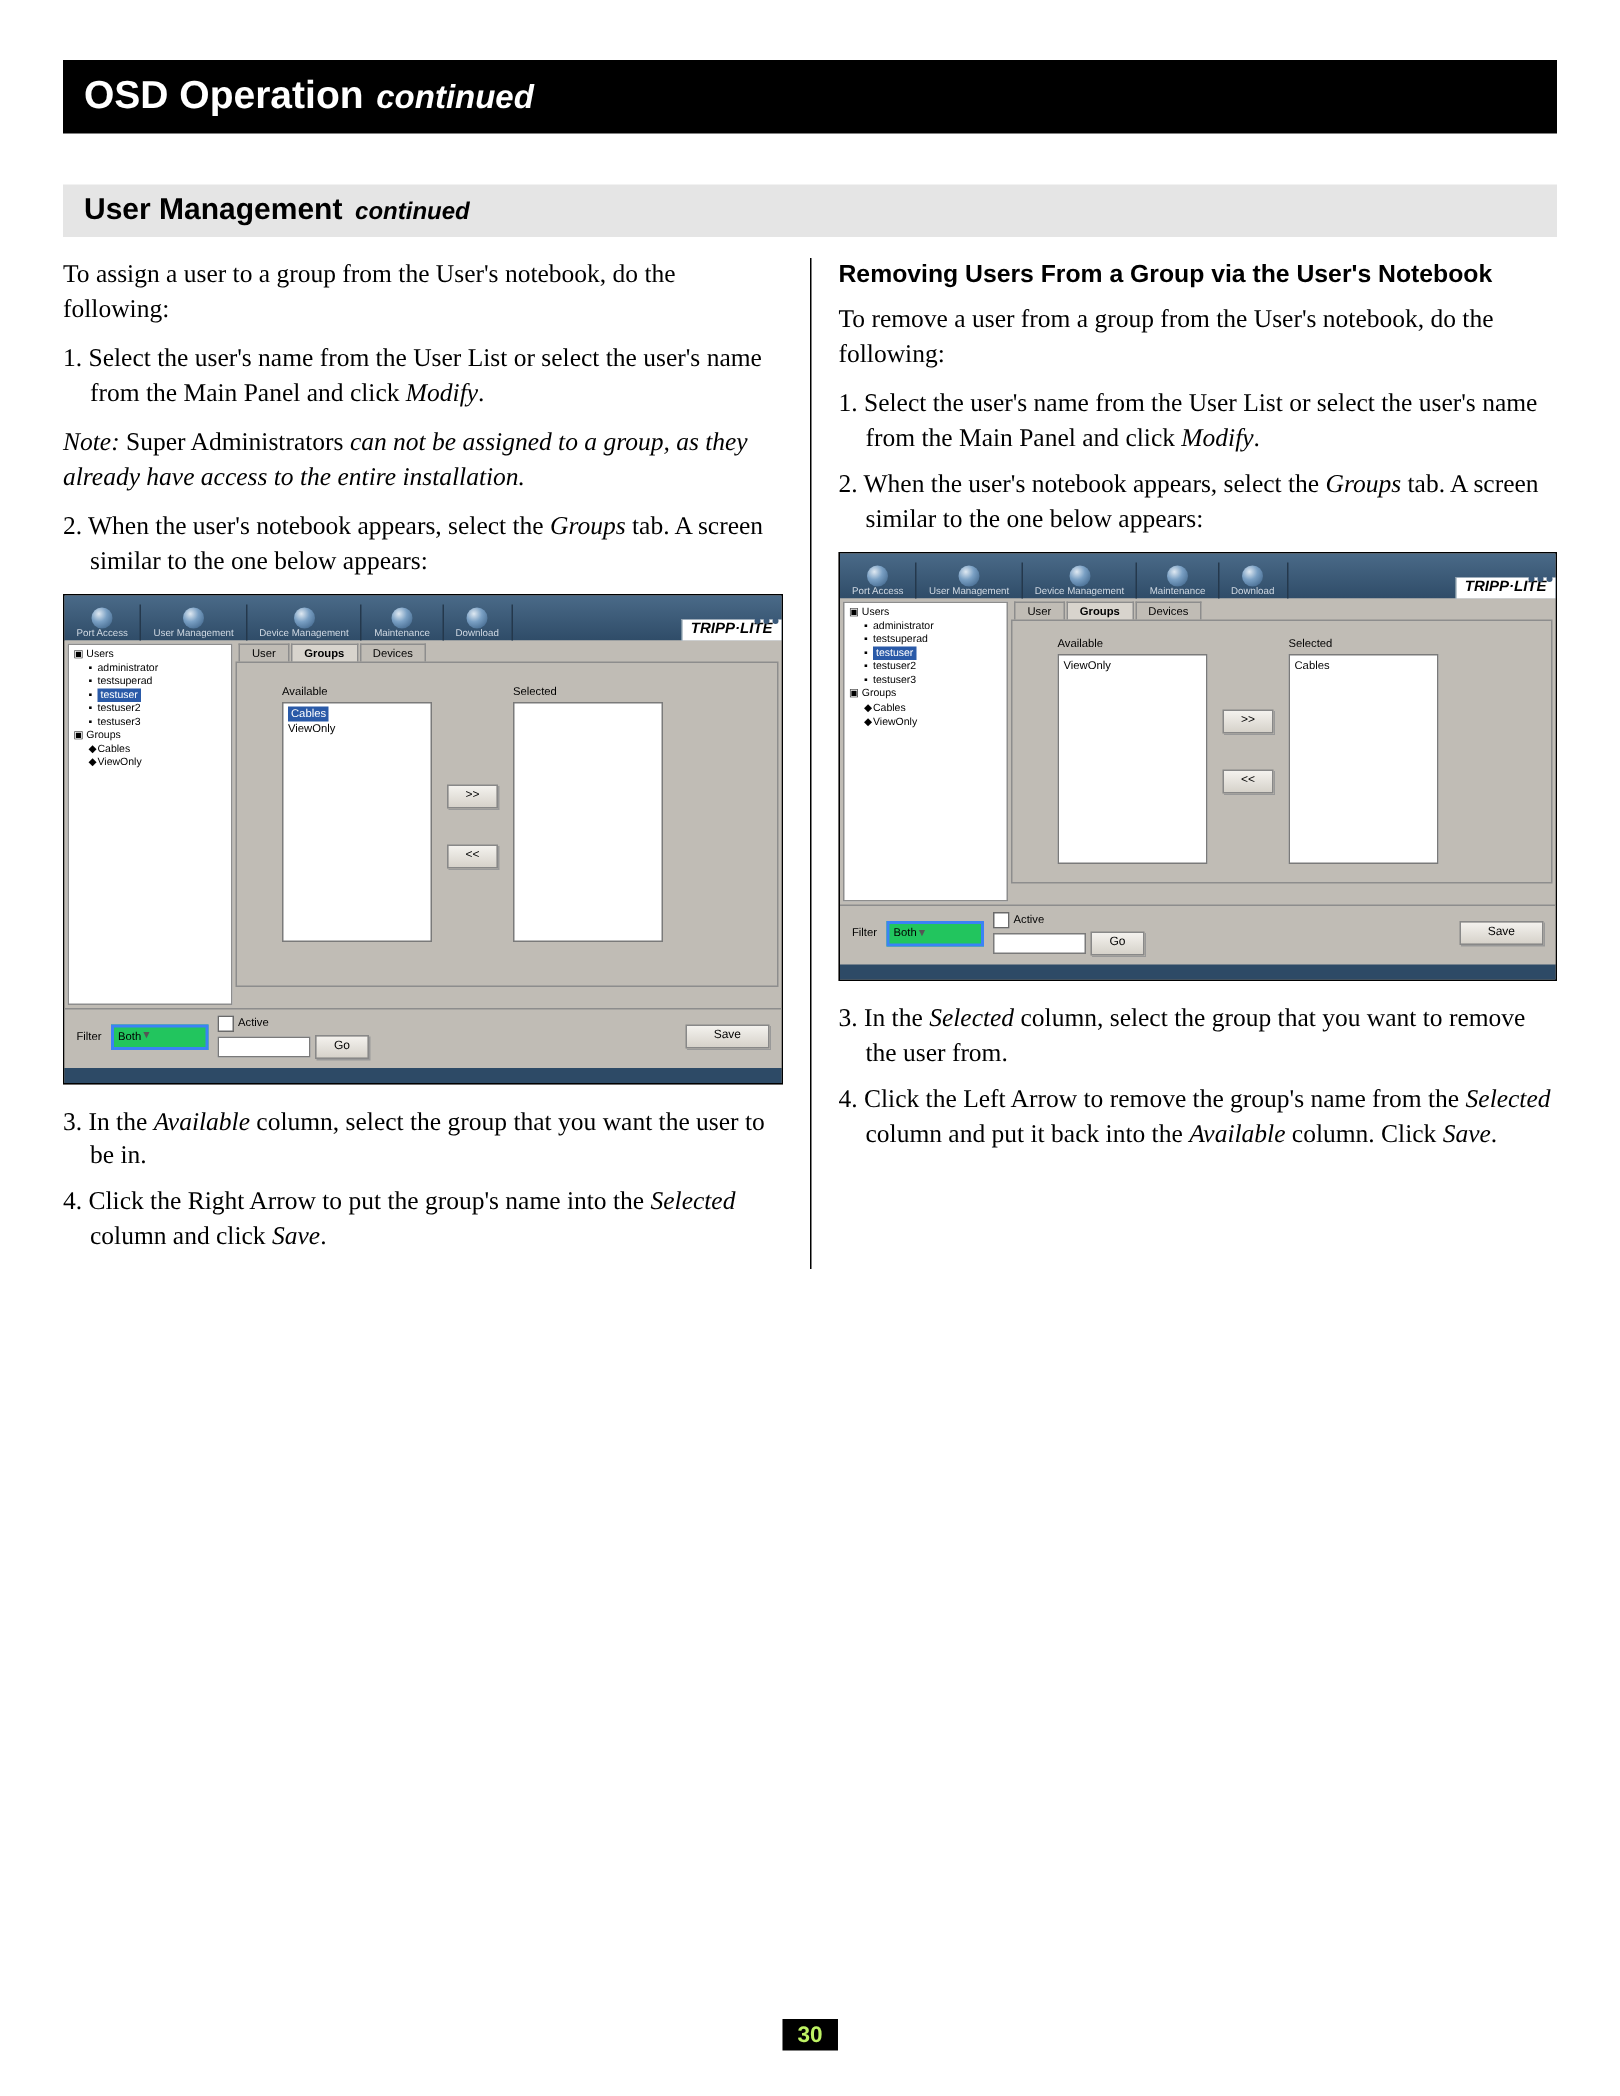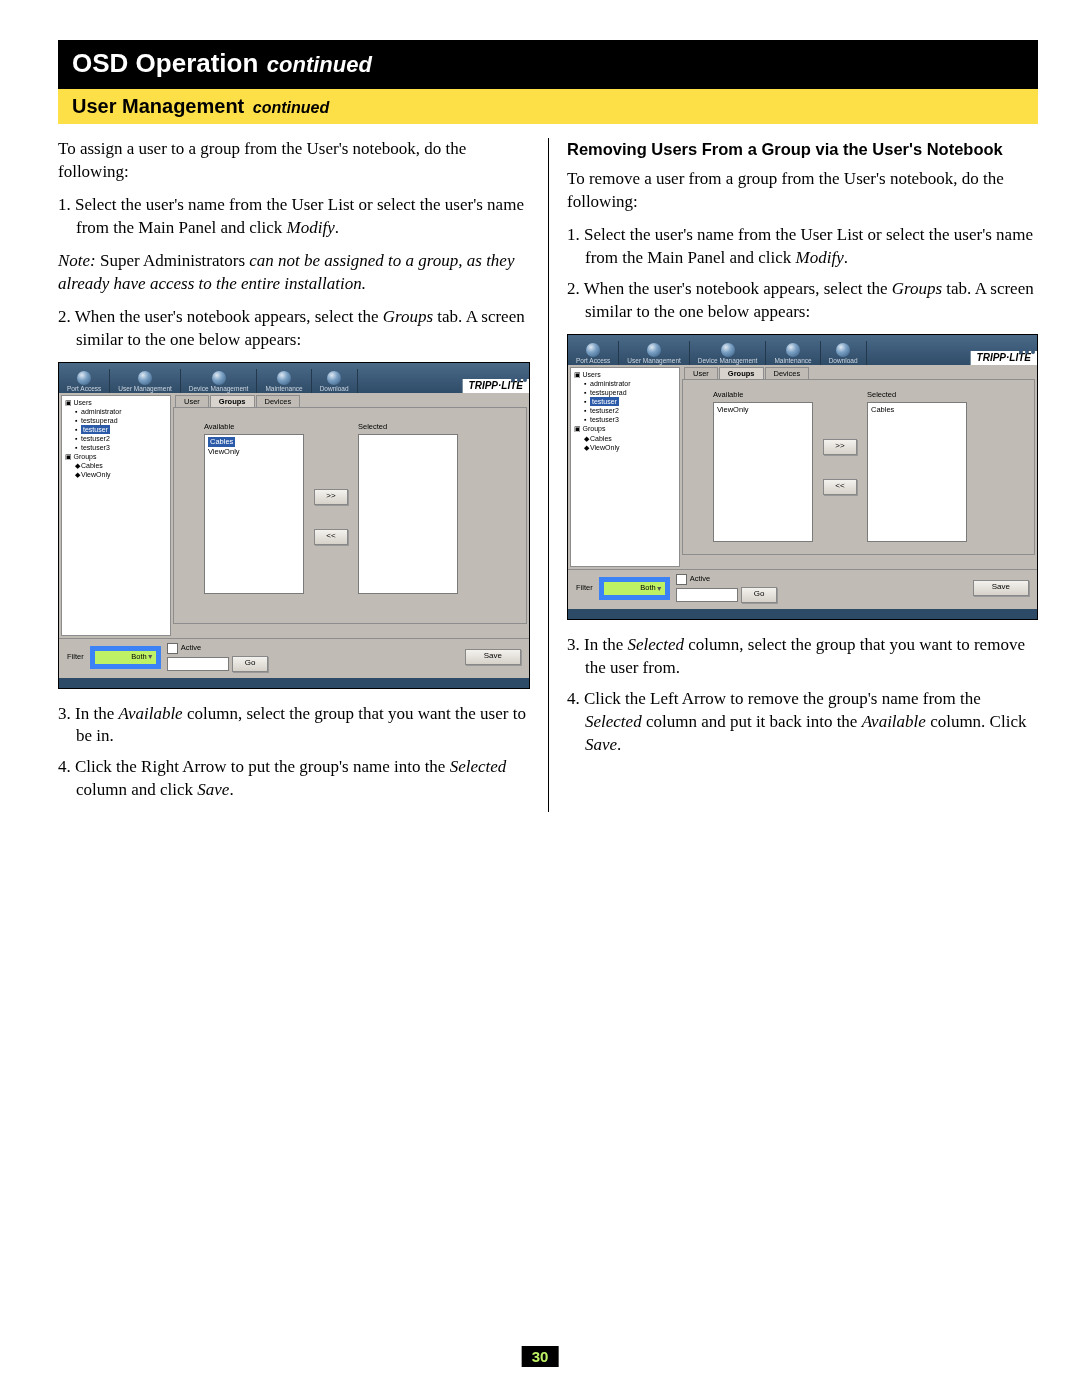--- a/index.html
+++ b/index.html
@@ -6,44 +6,45 @@
     margin: 0;
     padding: 0;
     font-family: "Times New Roman", Times, serif;
     background: #fff;
     color: #000;
     width: 1080px;
   }
   .page {
     width: 1080px;
     min-height: 1397px;
-    padding: 40px 42px 0 58px;
+    padding: 40px 42px 0 42px;
     box-sizing: border-box;
     position: relative;
   }
   .main-header {
     background: #000;
     color: #fff;
     padding: 8px 14px 10px 14px;
     font-family: Arial, Helvetica, sans-serif;
   }
   .main-header .title {
     font-size: 26px;
     font-weight: bold;
   }
   .main-header .cont {
     font-size: 22px;
     font-style: italic;
     font-weight: bold;
     margin-left: 4px;
   }
   .sub-header {
-    background: #fde047;
+    background: #e5e5e5;
     color: #000;
     padding: 6px 14px;
+    margin-top: 34px;
     font-family: Arial, Helvetica, sans-serif;
   }
   .sub-header .title {
     font-size: 20px;
     font-weight: bold;
   }
   .sub-header .cont {
     font-size: 16px;
     font-style: italic;
     font-weight: bold;
@@ -231,23 +232,23 @@
     align-items: center;
     gap: 6px;
     padding: 4px 8px 6px 8px;
     border-top: 1px solid #8d8d8d;
     background: #c0bcb5;
     font-size: 7.5px;
   }
   .ss-filter .lbl { font-size: 7.5px; }
   .selectbox {
     width: 56px; height: 13px;
-    background: #bef264;
-    border: 5px solid #3b82f6;
-    display: flex; align-items: center; justify-content: flex-end;
+    background: #22c55e;
+    border: 2px solid #3b82f6;
+    display: flex; align-items: center; justify-content: flex-start;
     padding: 0 2px 0 3px;
     font-size: 7.5px;
   }
   .selectbox .arrow { font-size: 7px; color: #555; }
   .chk {
     width: 9px; height: 9px; border: 1px solid #6a6a6a; background: #fff; display:inline-block;
   }
   .textbox {
     width: 60px; height: 12px; background:#fff; border:1px solid #7a7a7a;
   }

